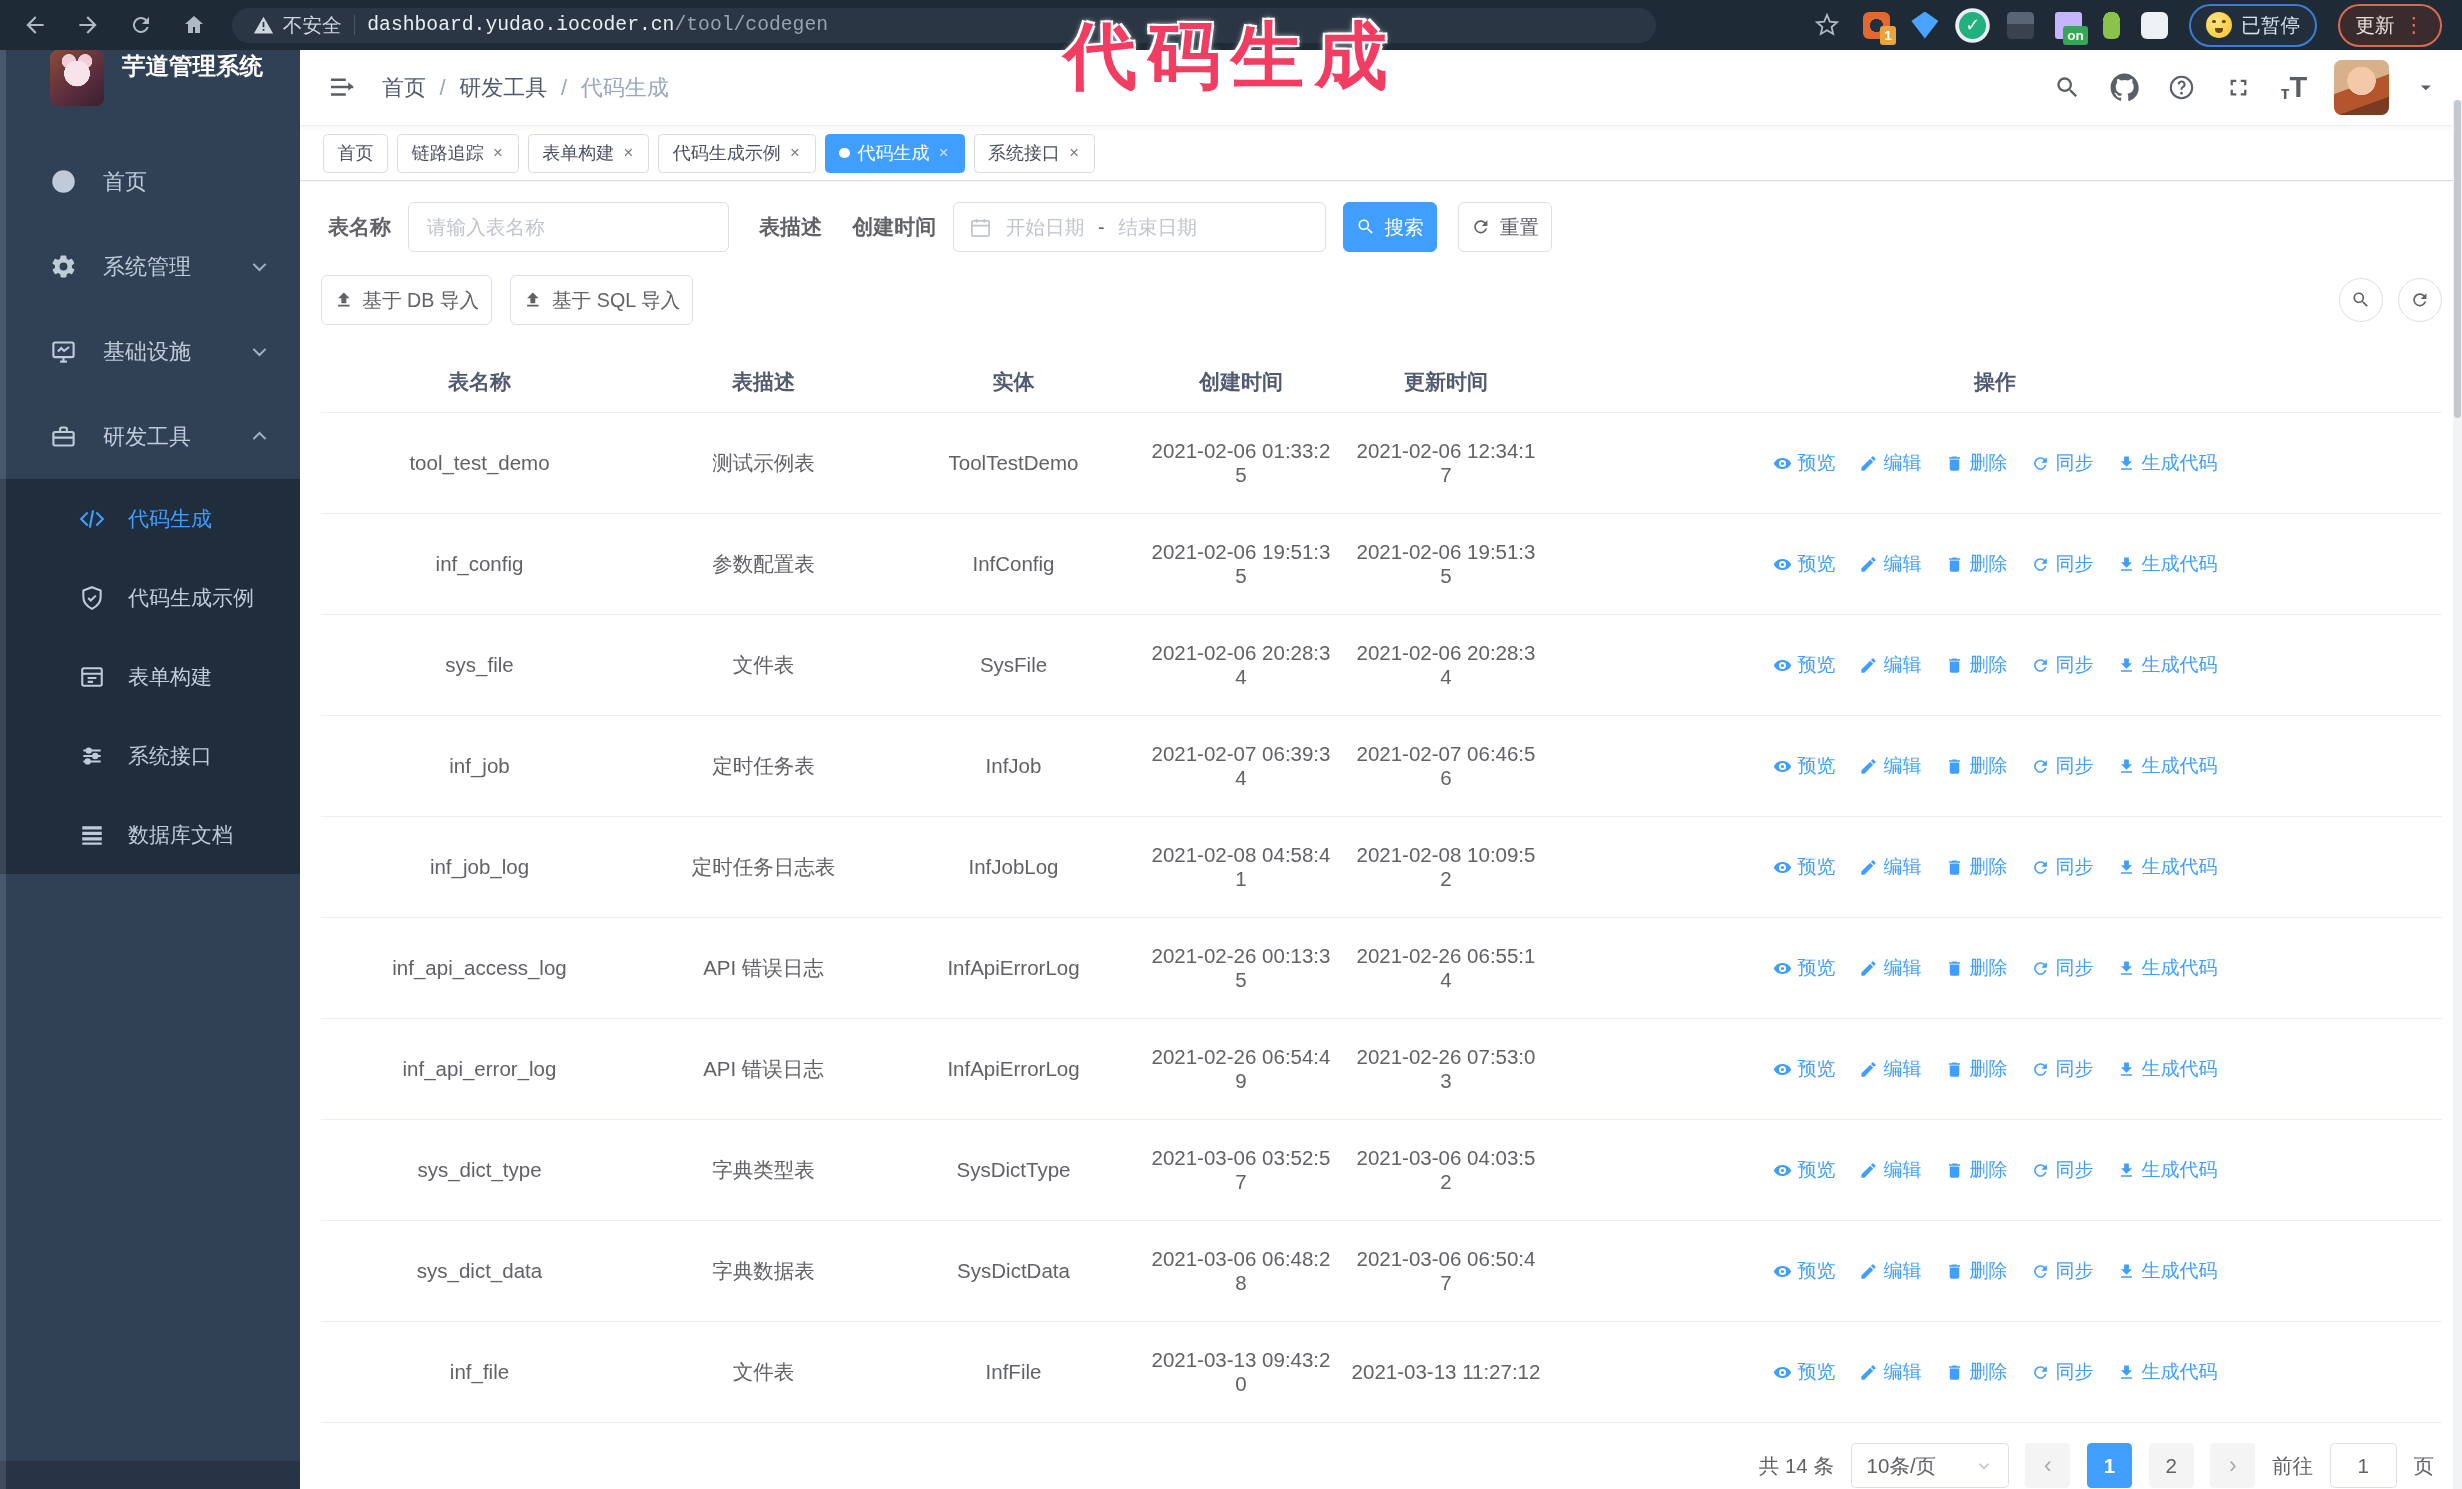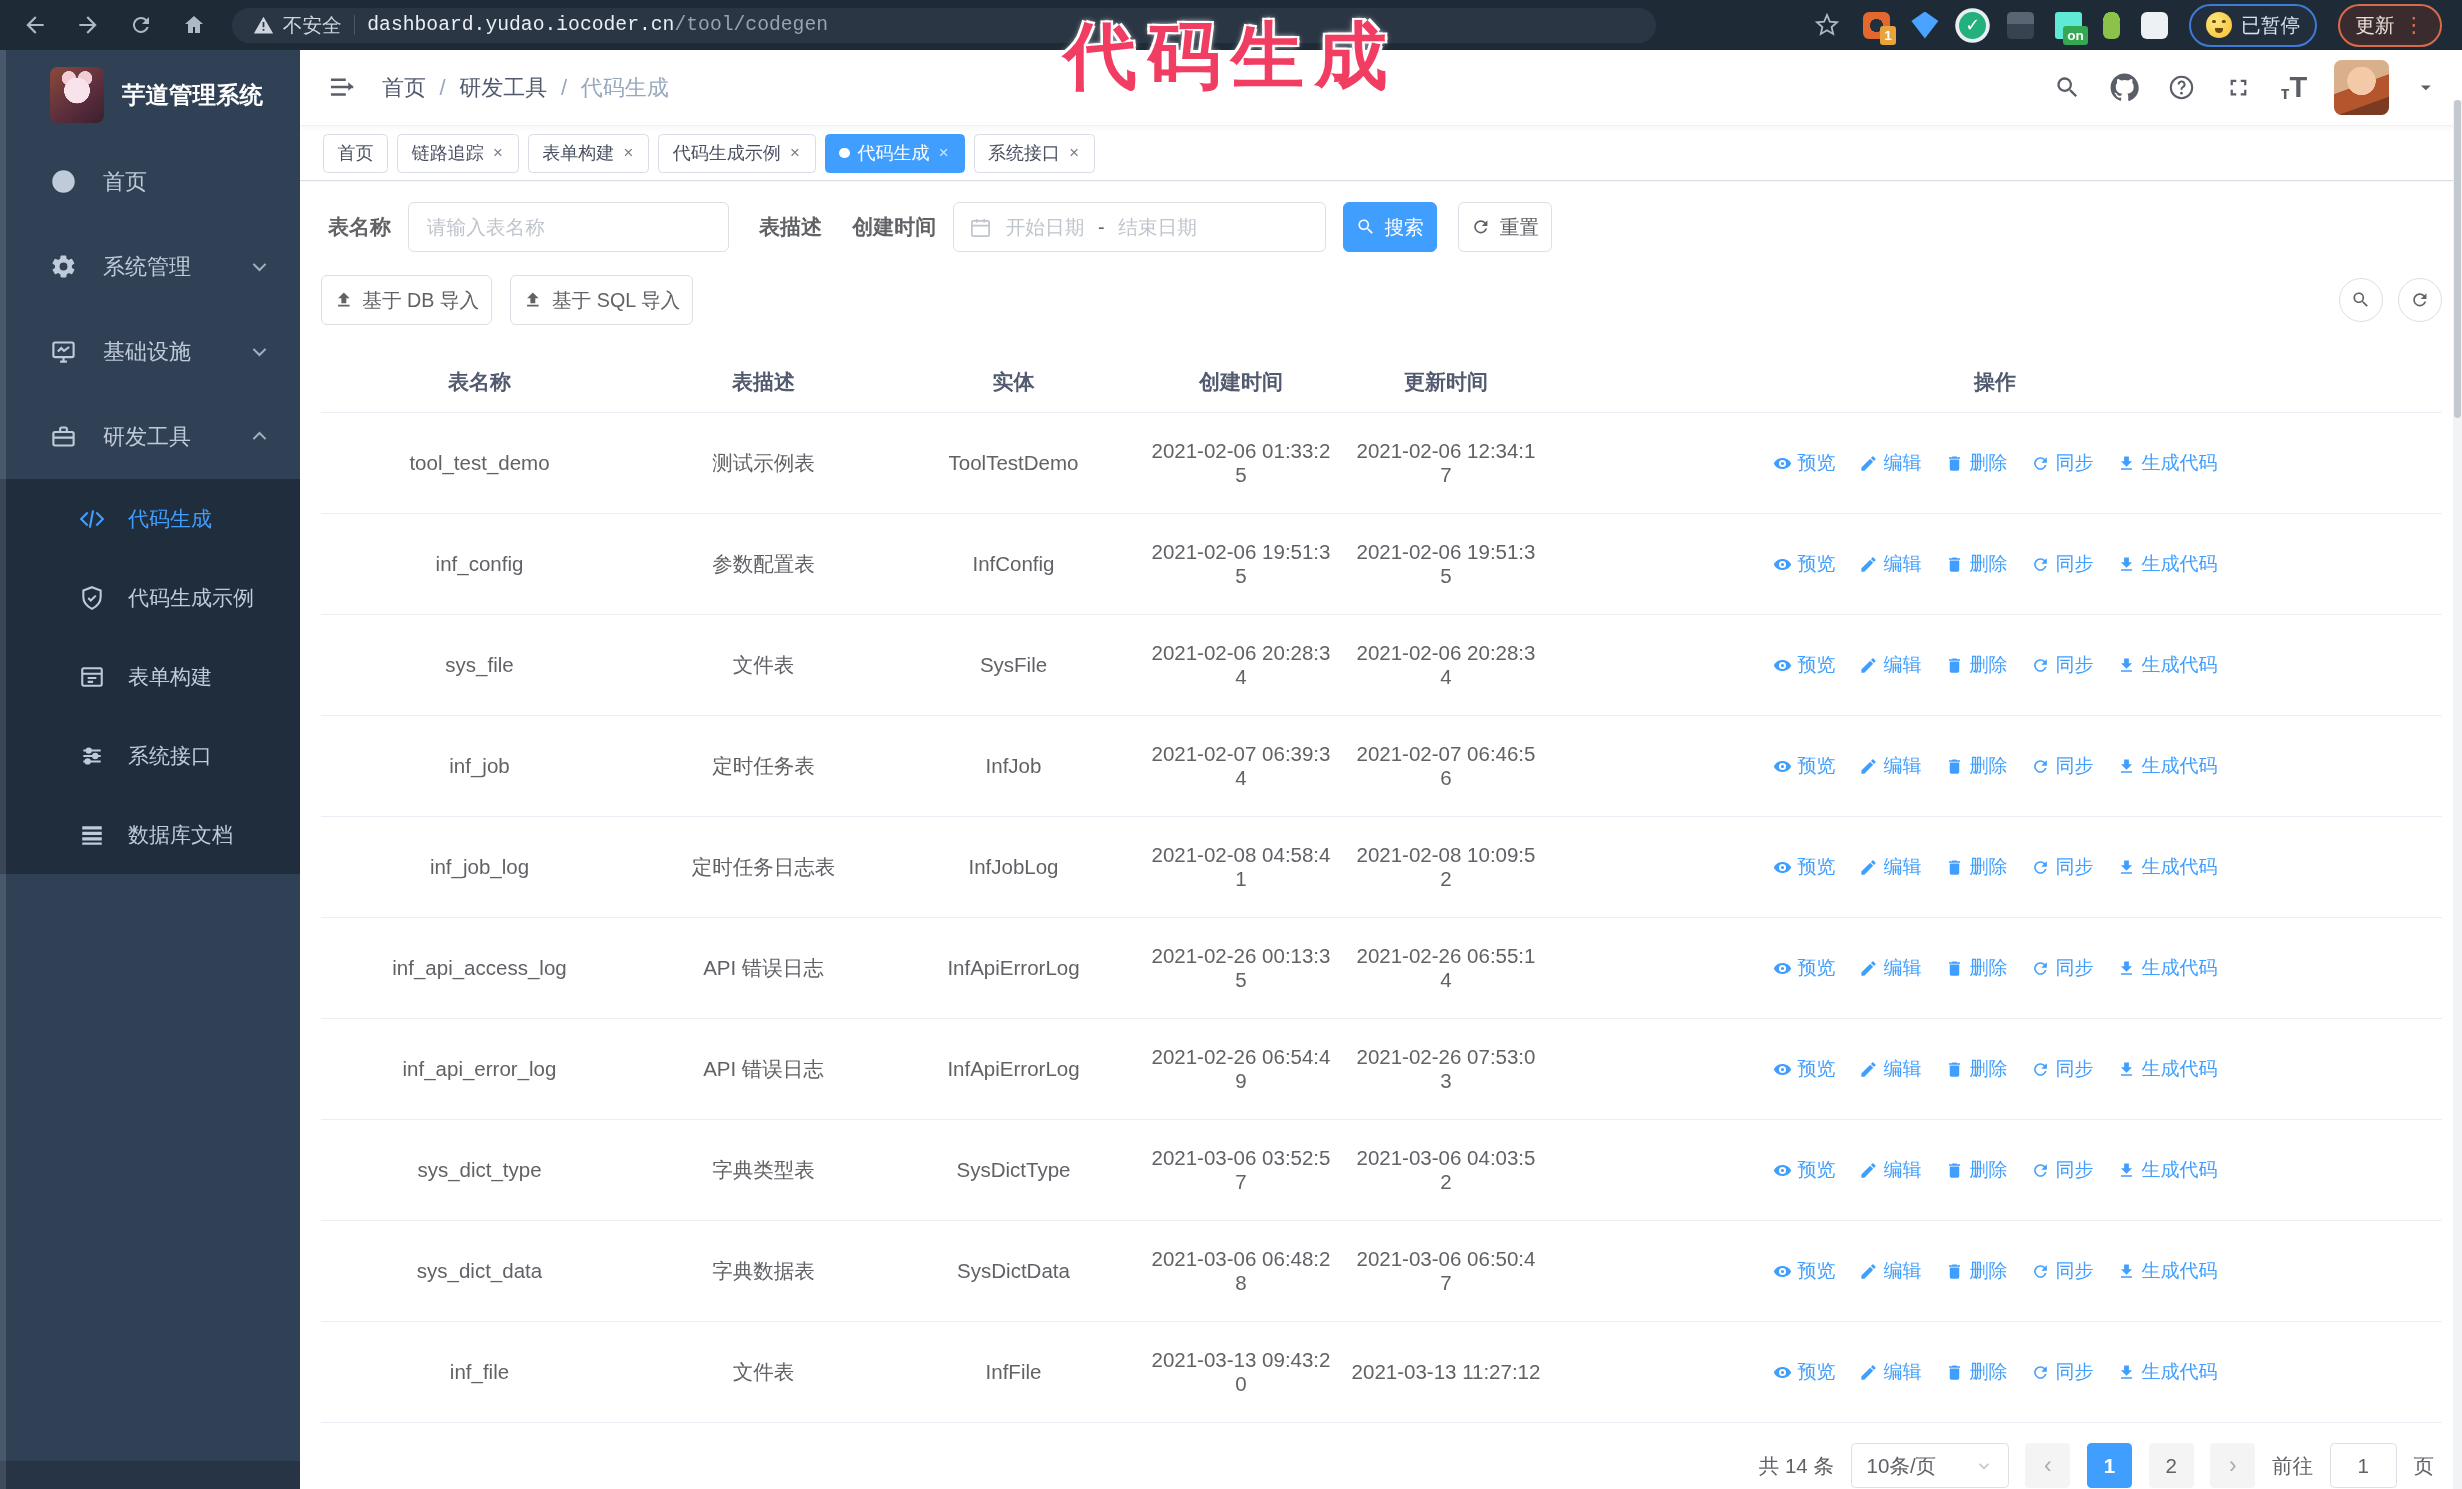--- a/index.html
+++ b/index.html
@@ -32,21 +32,21 @@
   .annotation { position:absolute; top:7.6px; left:50%; transform:translateX(-50%); z-index:50;
     font-size:73px; font-weight:bold; color:#f23d63; letter-spacing:10.6px; font-family:"DejaVu Sans",sans-serif;
     text-shadow:0 0 4.5px #fff,0 0 7.6px #fff,2.3px 2.3px 0 #fff,-2.3px -2.3px 0 #fff,2.3px -2.3px 0 #fff,-2.3px 2.3px 0 #fff; pointer-events:none; }
 
   
   .app { display:flex; height:1440px; }
 
   
   .sidebar { width:300px; flex:0 0 auto; background:#304156; color:#bfcbd9; display:flex; flex-direction:column; position:relative; }
   .sidebar-edge { position:absolute; left:0; top:0; bottom:0; width:6px; background:rgba(255,255,255,.12); }
-  .logo-row { height:89px; display:flex; align-items:center; gap:18px; padding:0 37px 0 50px; }
+  .logo-row { height:89px; display:flex; gap:18px; padding:0 37px 0 50px; }
   .logo-img { width:56px; height:56px; border-radius:7.6px; background:
       radial-gradient(circle at 50% 42%, #f7e3e9 0 30%, transparent 31%),
       radial-gradient(circle at 35% 20%, #f2cdd8 0 12%, transparent 13%),
       radial-gradient(circle at 65% 20%, #f2cdd8 0 12%, transparent 13%),
       linear-gradient(140deg,#8a4a3a,#5a2d3d 60%,#3a1f2e); }
   .logo-title { font-size:23.5px; font-weight:bold; color:#fff; white-space:nowrap; }
   .menu { display:flex; flex-direction:column; }
   .menu-item { height:85px; display:flex; align-items:center; gap:26px; padding:0 30px 0 50px; font-size:22px; color:#bfcbd9; cursor:pointer; }
   .menu-item .mi-icon { width:27px; height:27px; color:#bfcbd9; flex:0 0 auto; }
   .menu-item .chev { margin-left:auto; color:#9fb0c3; }
@@ -163,21 +163,21 @@
       <svg viewBox="0 0 24 24" width="24" height="24" fill="none" stroke="currentColor" stroke-width="1.8">
           <path d="M12 17.3l6.2 3.7-1.6-7 5.4-4.7-7.2-.6L12 2 9.2 8.7l-7.2.6 5.4 4.7-1.6 7z"></path>
         </svg>
     </span>
     <span class="ext-icon" style="background:radial-gradient(circle,#233040 0 34%,#e2682f 35%)">
       <span class="ext-badge">1</span>
     </span>
     <span class="ext-icon" style="background:#4aa3ff; clip-path:polygon(50% 0,100% 35%,50% 100%,0 35%)"></span>
     <span class="ext-icon" style="border-radius:50%; background:#22b07d; box-shadow:0 0 0 3.8px #e9eef2; display:flex;align-items:center;justify-content:center;color:#fff;font-size:18px;font-weight:bold">✓</span>
     <span class="ext-icon" style="background:linear-gradient(#5a6573 0 45%,#39434f 46%); border-radius:4.5px"></span>
-    <span class="ext-icon" style="background:#5eead4; border-radius:3px">
+    <span class="ext-icon" style="background:#c4b5fd; border-radius:3px">
       <span class="ext-badge green">on</span>
     </span>
     <span class="ext-icon" style="background:radial-gradient(circle at 50% 30%,#8bc34a 0 40%,transparent 41%),linear-gradient(#0000 0 40%,#8bc34a 41% 100%); width:16.7px"></span>
     <span class="ext-icon" style="background:#eef1f4; border-radius:6px"></span>
     <span class="pill pill-paused">
       <span class="emoji-face"></span>
       <span>已暂停</span>
     </span>
     <span class="pill pill-update">
       <span>更新</span>

